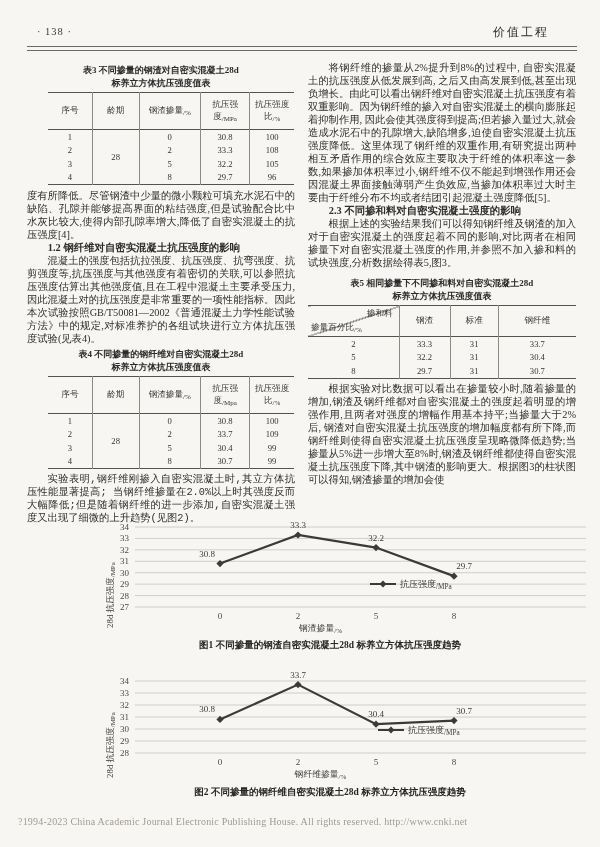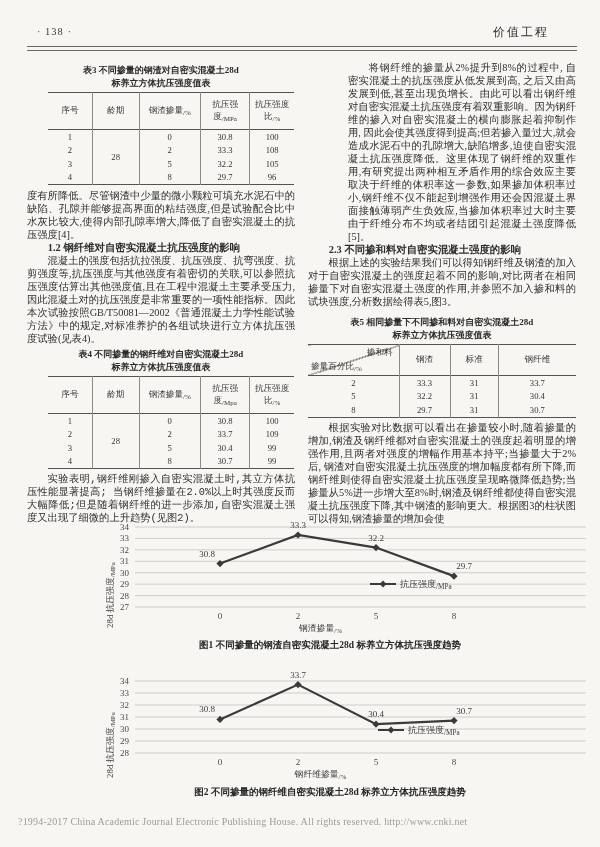--- a/index.html
+++ b/index.html
@@ -166,21 +166,21 @@
               <td>30.7</td>
               <td>99</td>
             </tr>
           </tbody>
       </table>
 
       <p class="para indent" style="margin-top:4px;font-family:Liberation Mono, monospace;">实验表明,钢纤维刚掺入自密实混凝土时,其立方体抗压性能显著提高; 当钢纤维掺量在2.0%以上时其强度反而大幅降低;但是随着钢纤维的进一步添加,自密实混凝土强度又出现了细微的上升趋势(见图2)。</p>
     </div>
 
     <div class="col">
-      <p class="para indent" style="margin-top:4px;margin-left:40px;">将钢纤维的掺量从2%提升到8%的过程中, 自密实混凝土的抗压强度从低发展到高, 之后又由高发展到低,甚至出现负增长。由此可以看出钢纤维对自密实混凝土抗压强度有着双重影响。因为钢纤维的掺入对自密实混凝土的横向膨胀起着抑制作用, 因此会使其强度得到提高;但若掺入量过大,就会造成水泥石中的孔隙增大,缺陷增多,迫使自密实混凝土抗压强度降低。这里体现了钢纤维的双重作用,有研究提出两种相互矛盾作用的综合效应主要取决于纤维的体积率这一参数,如果掺加体积率过小,钢纤维不仅不能起到增强作用还会因混凝土界面接触薄弱产生负效应,当掺加体积率过大时主要由于纤维分布不均或者结团引起混凝土强度降低[5]。</p>
+      <p class="para indent" style="margin-top:4px;">将钢纤维的掺量从2%提升到8%的过程中, 自密实混凝土的抗压强度从低发展到高, 之后又由高发展到低,甚至出现负增长。由此可以看出钢纤维对自密实混凝土抗压强度有着双重影响。因为钢纤维的掺入对自密实混凝土的横向膨胀起着抑制作用, 因此会使其强度得到提高;但若掺入量过大,就会造成水泥石中的孔隙增大,缺陷增多,迫使自密实混凝土抗压强度降低。这里体现了钢纤维的双重作用,有研究提出两种相互矛盾作用的综合效应主要取决于纤维的体积率这一参数,如果掺加体积率过小,钢纤维不仅不能起到增强作用还会因混凝土界面接触薄弱产生负效应,当掺加体积率过大时主要由于纤维分布不均或者结团引起混凝土强度降低[5]。</p>
       <p class="heading">2.3 不同掺和料对自密实混凝土强度的影响</p>
       <p class="para indent">根据上述的实验结果我们可以得知钢纤维及钢渣的加入对于自密实混凝土的强度起着不同的影响,对比两者在相同掺量下对自密实混凝土强度的作用,并参照不加入掺和料的试块强度,分析数据绘得表5,图3。</p>
 
       <div style="margin-top:8px;">
         <p class="tcaption">表5 相同掺量下不同掺和料对自密实混凝土28d</p>
         <p class="tcaption">标养立方体抗压强度值表</p>
       </div>
       <table class="dtable t5">
         <colgroup>
             <col style="width:34%">
@@ -296,14 +296,14 @@
         <text x="424" y="110" font-size="9" text-anchor="middle" fill="#4a4a4a" font-family="&quot;Liberation Serif&quot;,&quot;DejaVu Serif&quot;,serif">8</text>
         <text x="290.5" y="122" font-size="8.8" text-anchor="middle" fill="#3a3a3a" font-family="&quot;Liberation Serif&quot;,&quot;DejaVu Serif&quot;,serif"><tspan>钢纤维掺量</tspan><tspan font-size="7.000000000000001" dy="1.5">/%</tspan></text>
         <text x="83" y="90" font-size="8.8" text-anchor="middle" fill="#3a3a3a" font-family="&quot;Liberation Serif&quot;,&quot;DejaVu Serif&quot;,serif" transform="rotate(-90 83 90)"><tspan>28d 抗压强度</tspan><tspan font-size="7.000000000000001" dy="1.5">/MPa</tspan></text>
         <line x1="348" y1="75" x2="374" y2="75" stroke="#3a3a3a" stroke-width="2"></line>
         <polygon points="361,71.6 364.4,75 361,78.4 357.6,75" fill="#3a3a3a"></polygon>
         <text x="378" y="78" font-size="9" text-anchor="start" fill="#3a3a3a" font-family="&quot;Liberation Serif&quot;,&quot;DejaVu Serif&quot;,serif"><tspan>抗压强度</tspan><tspan font-size="7.2" dy="1.5">/MPa</tspan></text>
       </svg>
     <div class="chart-caption">图2 不同掺量的钢纤维自密实混凝土28d 标养立方体抗压强度趋势</div>
   </div>
 
-  <div class="footer">?1994-2017 China Academic Journal Electronic Publishing House. All rights reserved.    http://www.cnki.net</div>
+  <div class="footer">?1994-2023 China Academic Journal Electronic Publishing House. All rights reserved.    http://www.cnki.net</div>
 </div>
 
 </body></html>

